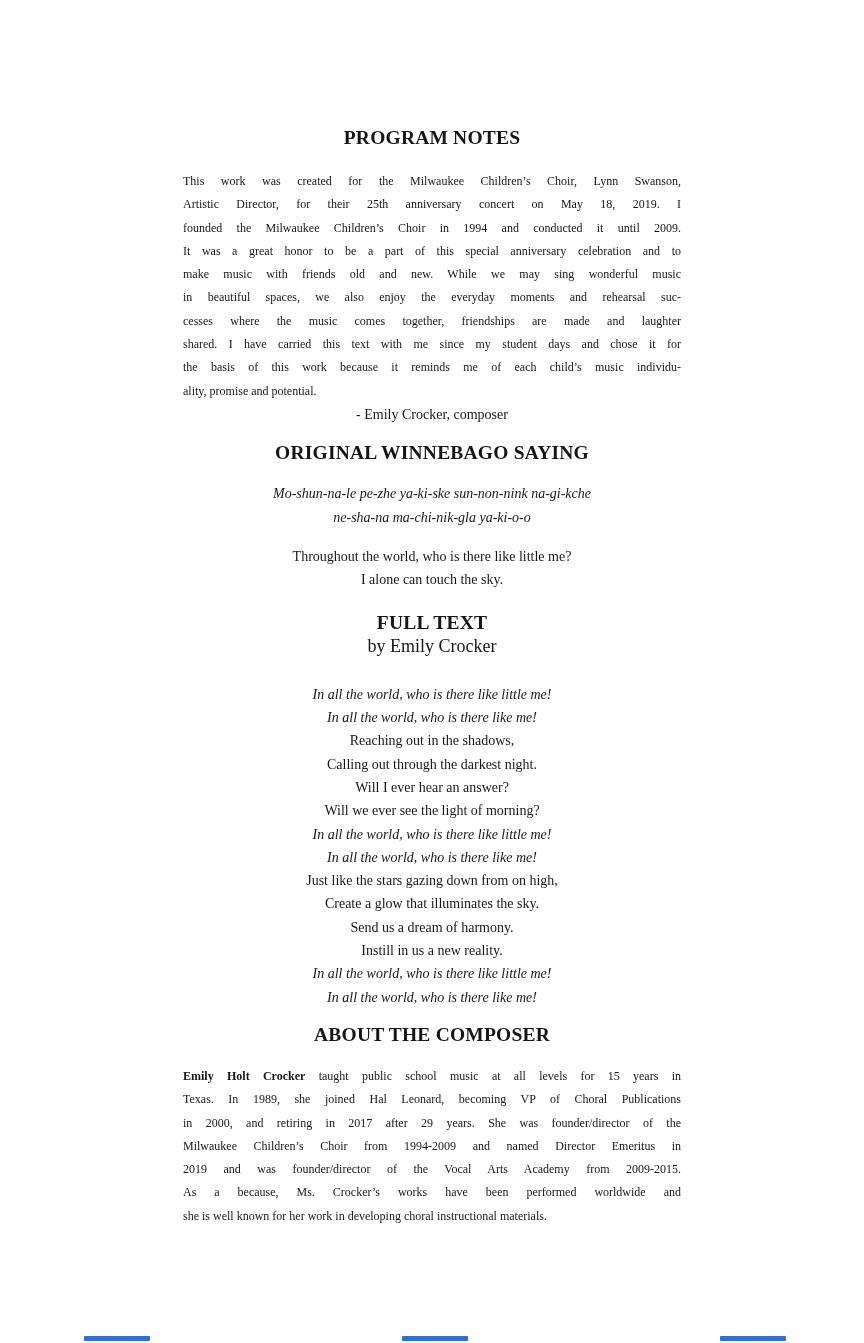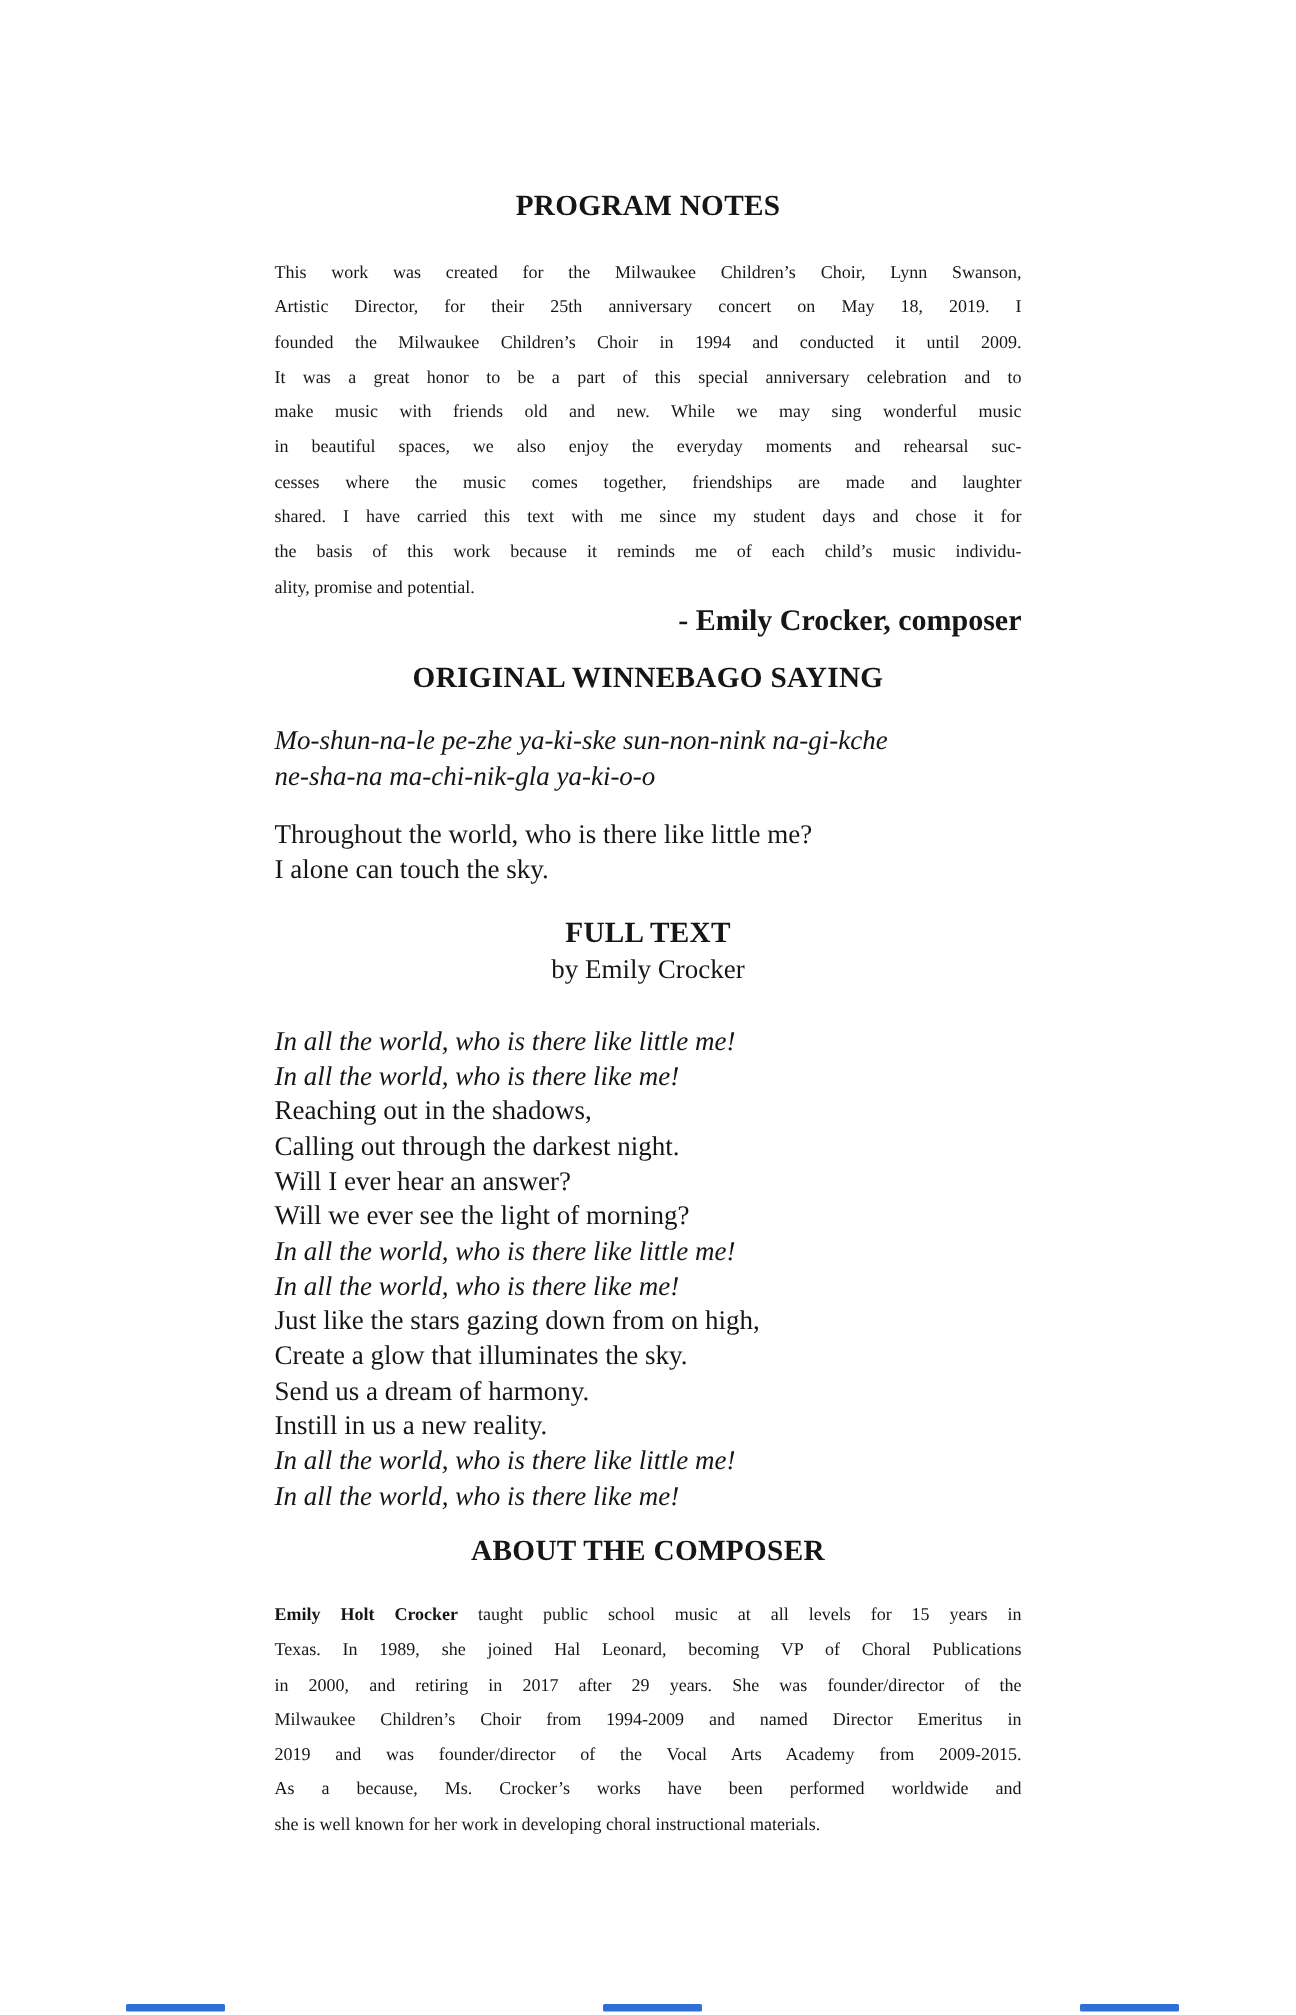--- a/index.html
+++ b/index.html
@@ -29,28 +29,28 @@
   .body-text {
     font-size: 12px;
     line-height: 23.3px;
   }
   .line { min-height: 23.3px; }
   .line.just {
     text-align: justify;
     text-align-last: justify;
   }
   .attribution {
-    font-size: 20px;
+    font-size: 14px;
     line-height: 23.3px;
-    text-align: right;
-    font-weight: bold;
+    text-align: center;
   }
   .verse {
-    font-size: 18px;
+    font-size: 14px;
     line-height: 23.3px;
+    text-align: center;
   }
   .verse-native      { margin-top: 17px; font-style: italic; }
   .verse-translation { margin-top: 16px; }
   .byline {
     font-size: 18px;
     line-height: 23.3px;
     text-align: center;
   }
   .poem { margin-top: 24px; }
   .poem .line.it { font-style: italic; }

